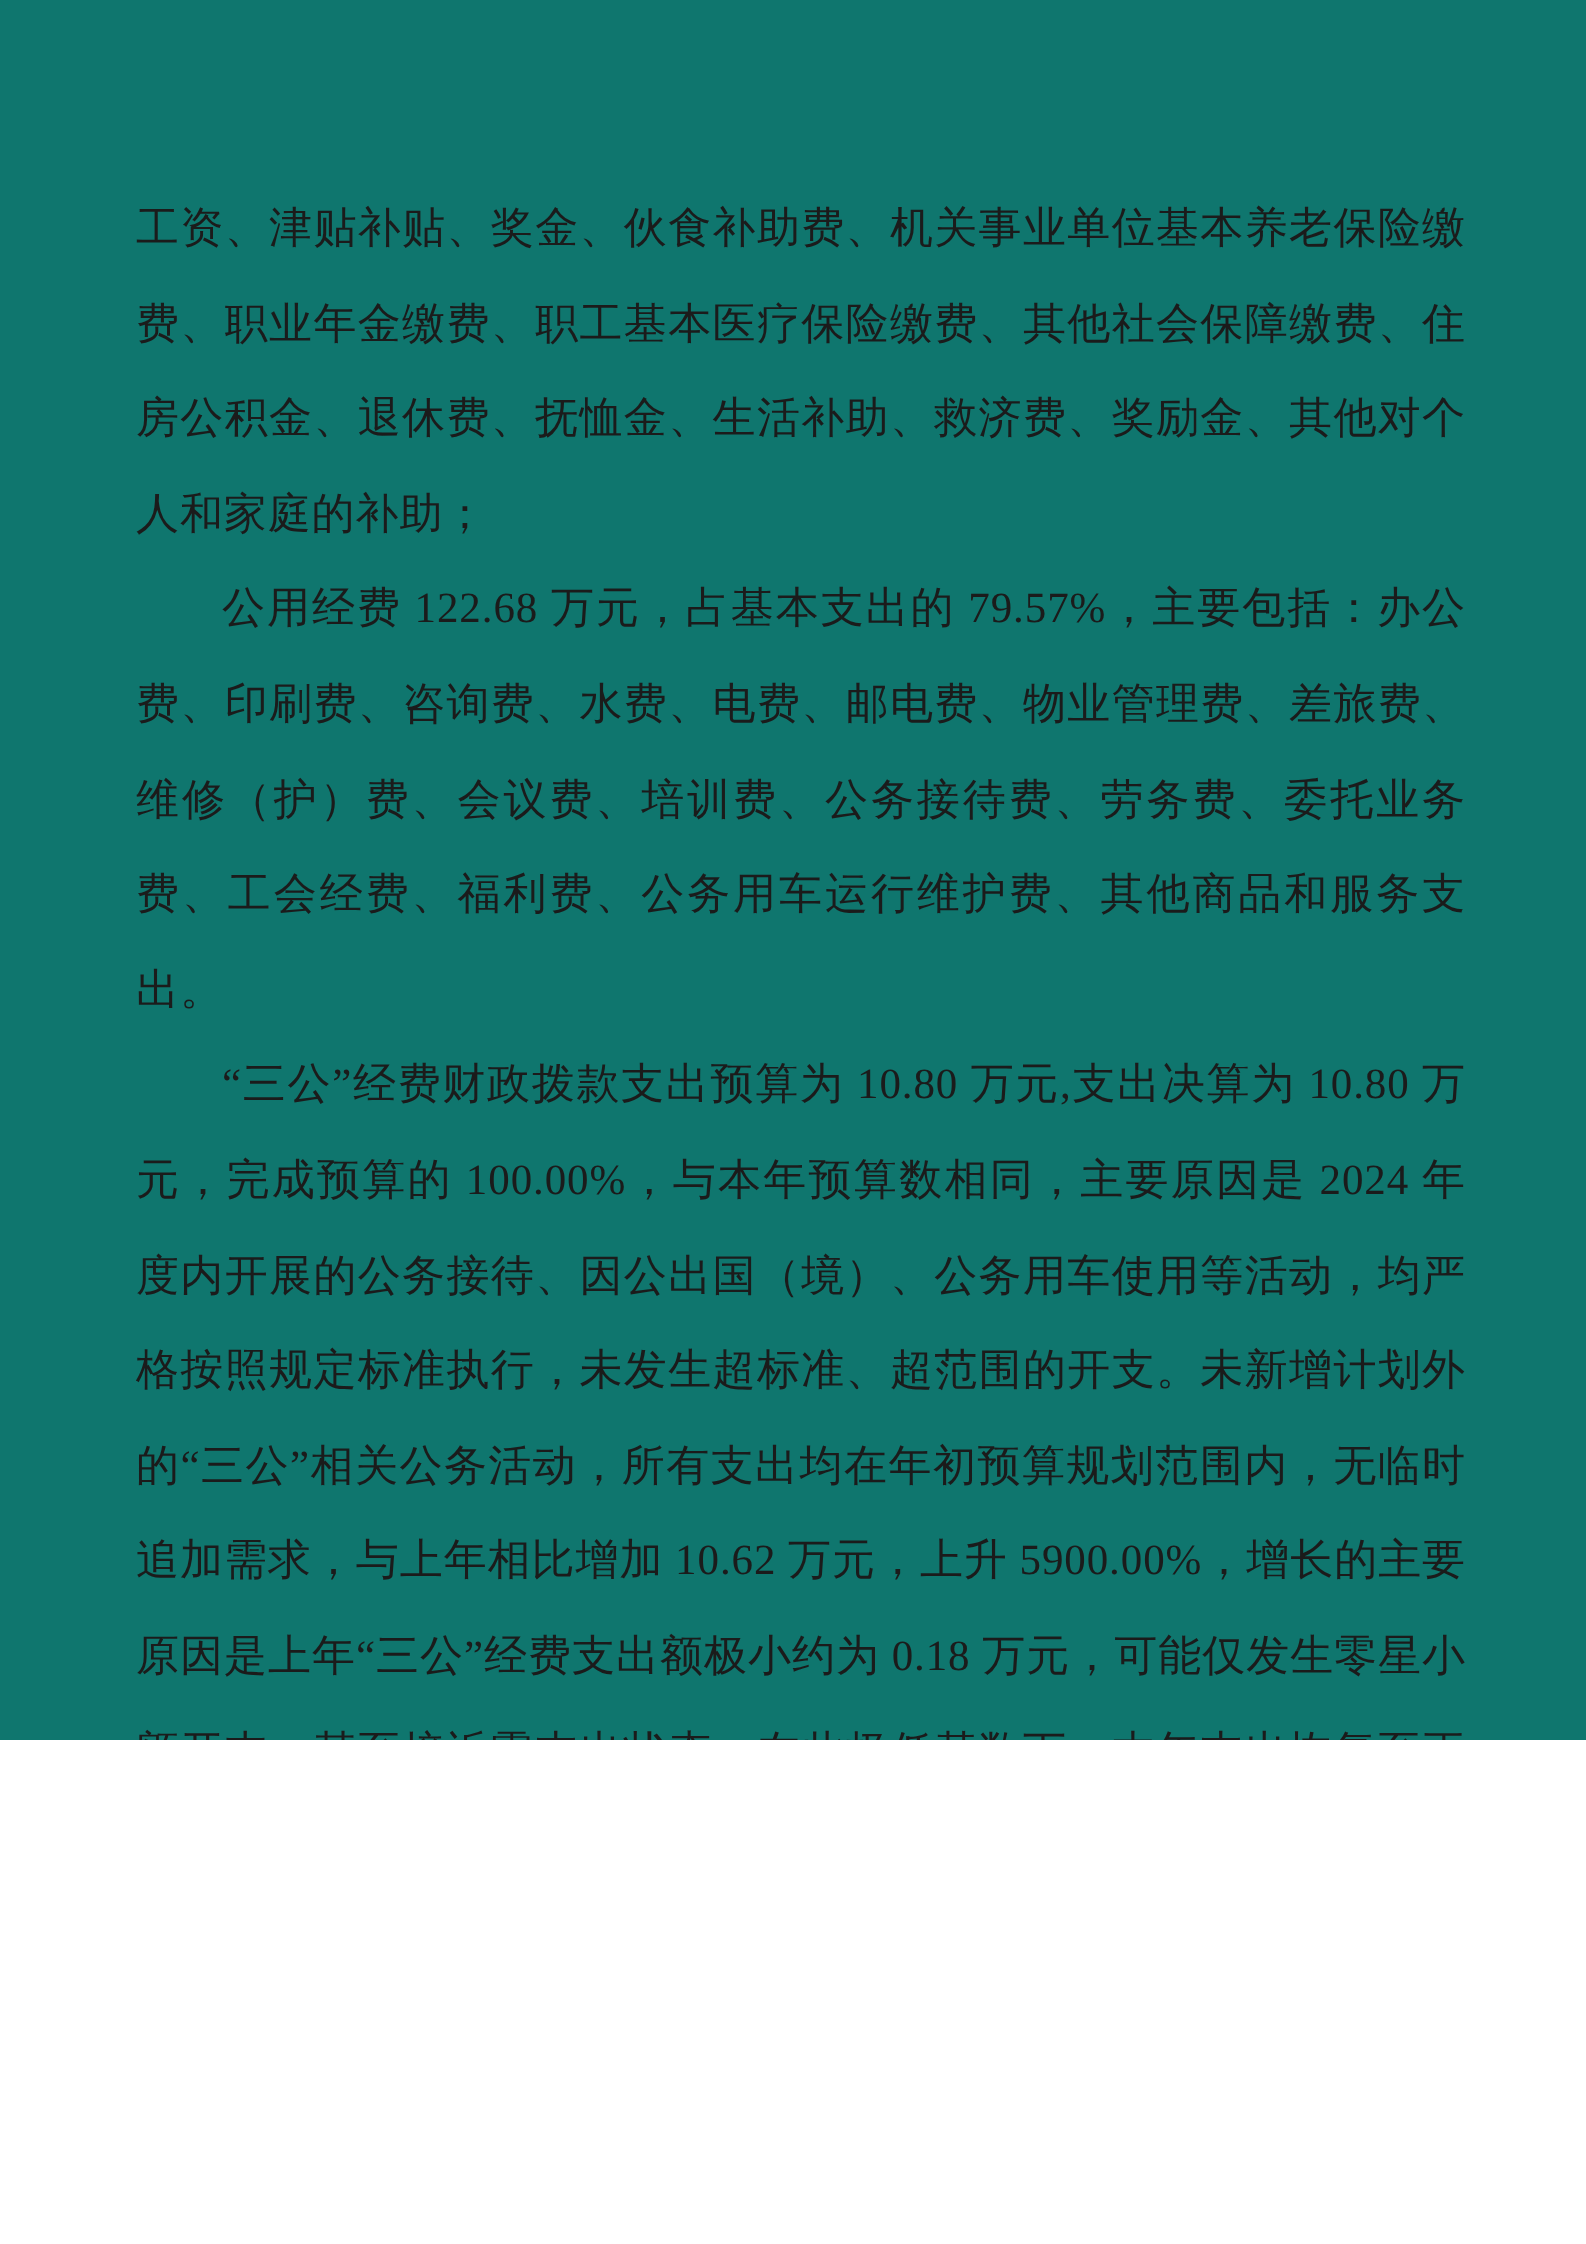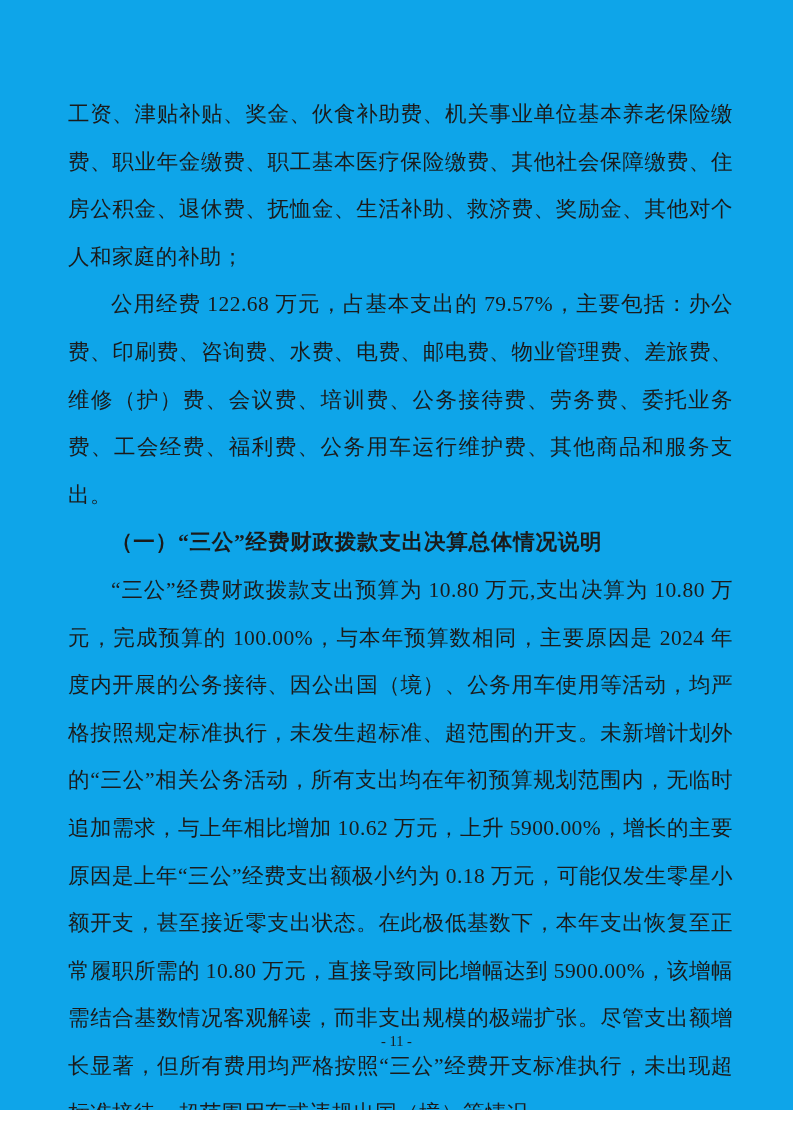--- a/index.html
+++ b/index.html
@@ -3,22 +3,22 @@
 <meta charset="utf-8">
 <style>
   html, body {
     margin: 0;
     padding: 0;
     background: #ffffff;
   }
   .page {
     position: relative;
     width: 793px;
-    height: 1110px;
-    background: #0ea5e9;
+    height: 870px;
+    background: #0f766e;
     overflow: hidden;
     font-family: "Liberation Serif", "DejaVu Serif", serif;
     color: #1b1b1b;
   }
   .content {
     position: absolute;
     left: 68px;
     right: 60px;
     top: 91px;
     text-align: justify;
@@ -46,19 +46,18 @@
     color: #1b1b1b;
   }
 </style>
 </head>
 <body>
 
 <div class="page">
   <div class="content" id="doc-content">
       <p class="para body">工资、津贴补贴、奖金、伙食补助费、机关事业单位基本养老保险缴费、职业年金缴费、职工基本医疗保险缴费、其他社会保障缴费、住房公积金、退休费、抚恤金、生活补助、救济费、奖励金、其他对个人和家庭的补助；</p>
       <p class="para body indent">公用经费 122.68 万元，占基本支出的 79.57%，主要包括：办公费、印刷费、咨询费、水费、电费、邮电费、物业管理费、差旅费、维修（护）费、会议费、培训费、公务接待费、劳务费、委托业务费、工会经费、福利费、公务用车运行维护费、其他商品和服务支出。</p>
-      <p class="para heading2 indent">（一）“三公”经费财政拨款支出决算总体情况说明</p>
       <p class="para body indent">“三公”经费财政拨款支出预算为 10.80 万元,支出决算为 10.80 万元，完成预算的 100.00%，与本年预算数相同，主要原因是 2024 年度内开展的公务接待、因公出国（境）、公务用车使用等活动，均严格按照规定标准执行，未发生超标准、超范围的开支。未新增计划外的“三公”相关公务活动，所有支出均在年初预算规划范围内，无临时追加需求，与上年相比增加 10.62 万元，上升 5900.00%，增长的主要原因是上年“三公”经费支出额极小约为 0.18 万元，可能仅发生零星小额开支，甚至接近零支出状态。在此极低基数下，本年支出恢复至正常履职所需的 10.80 万元，直接导致同比增幅达到 5900.00%，该增幅需结合基数情况客观解读，而非支出规模的极端扩张。尽管支出额增长显著，但所有费用均严格按照“三公”经费开支标准执行，未出现超标准接待、超范围用车或违规出国（境）等情况。</p>
     </div>
   <div class="footer">
     <span>- 11 -</span>
   </div>
 </div>
 
 </body></html>

